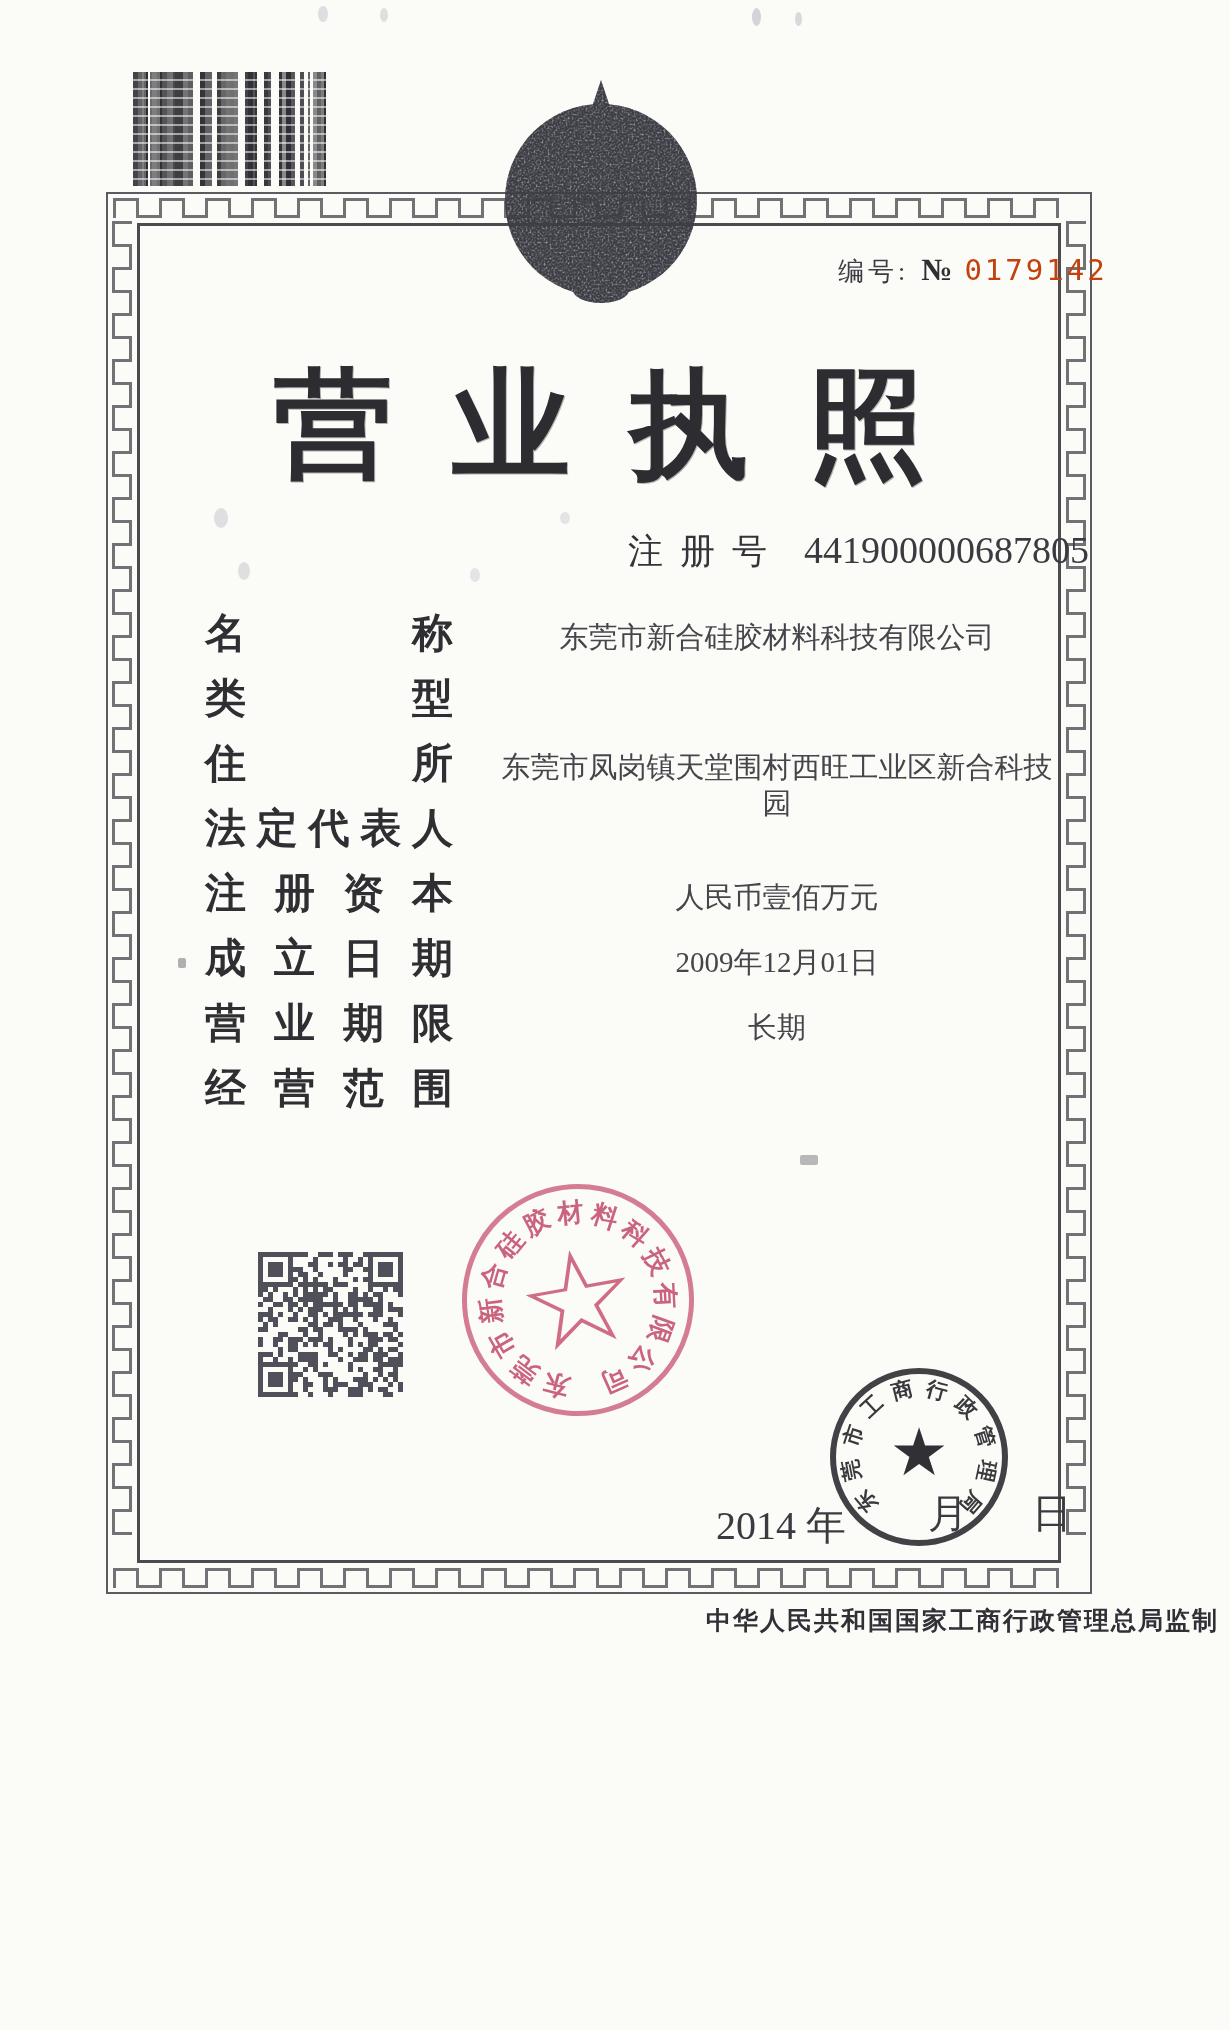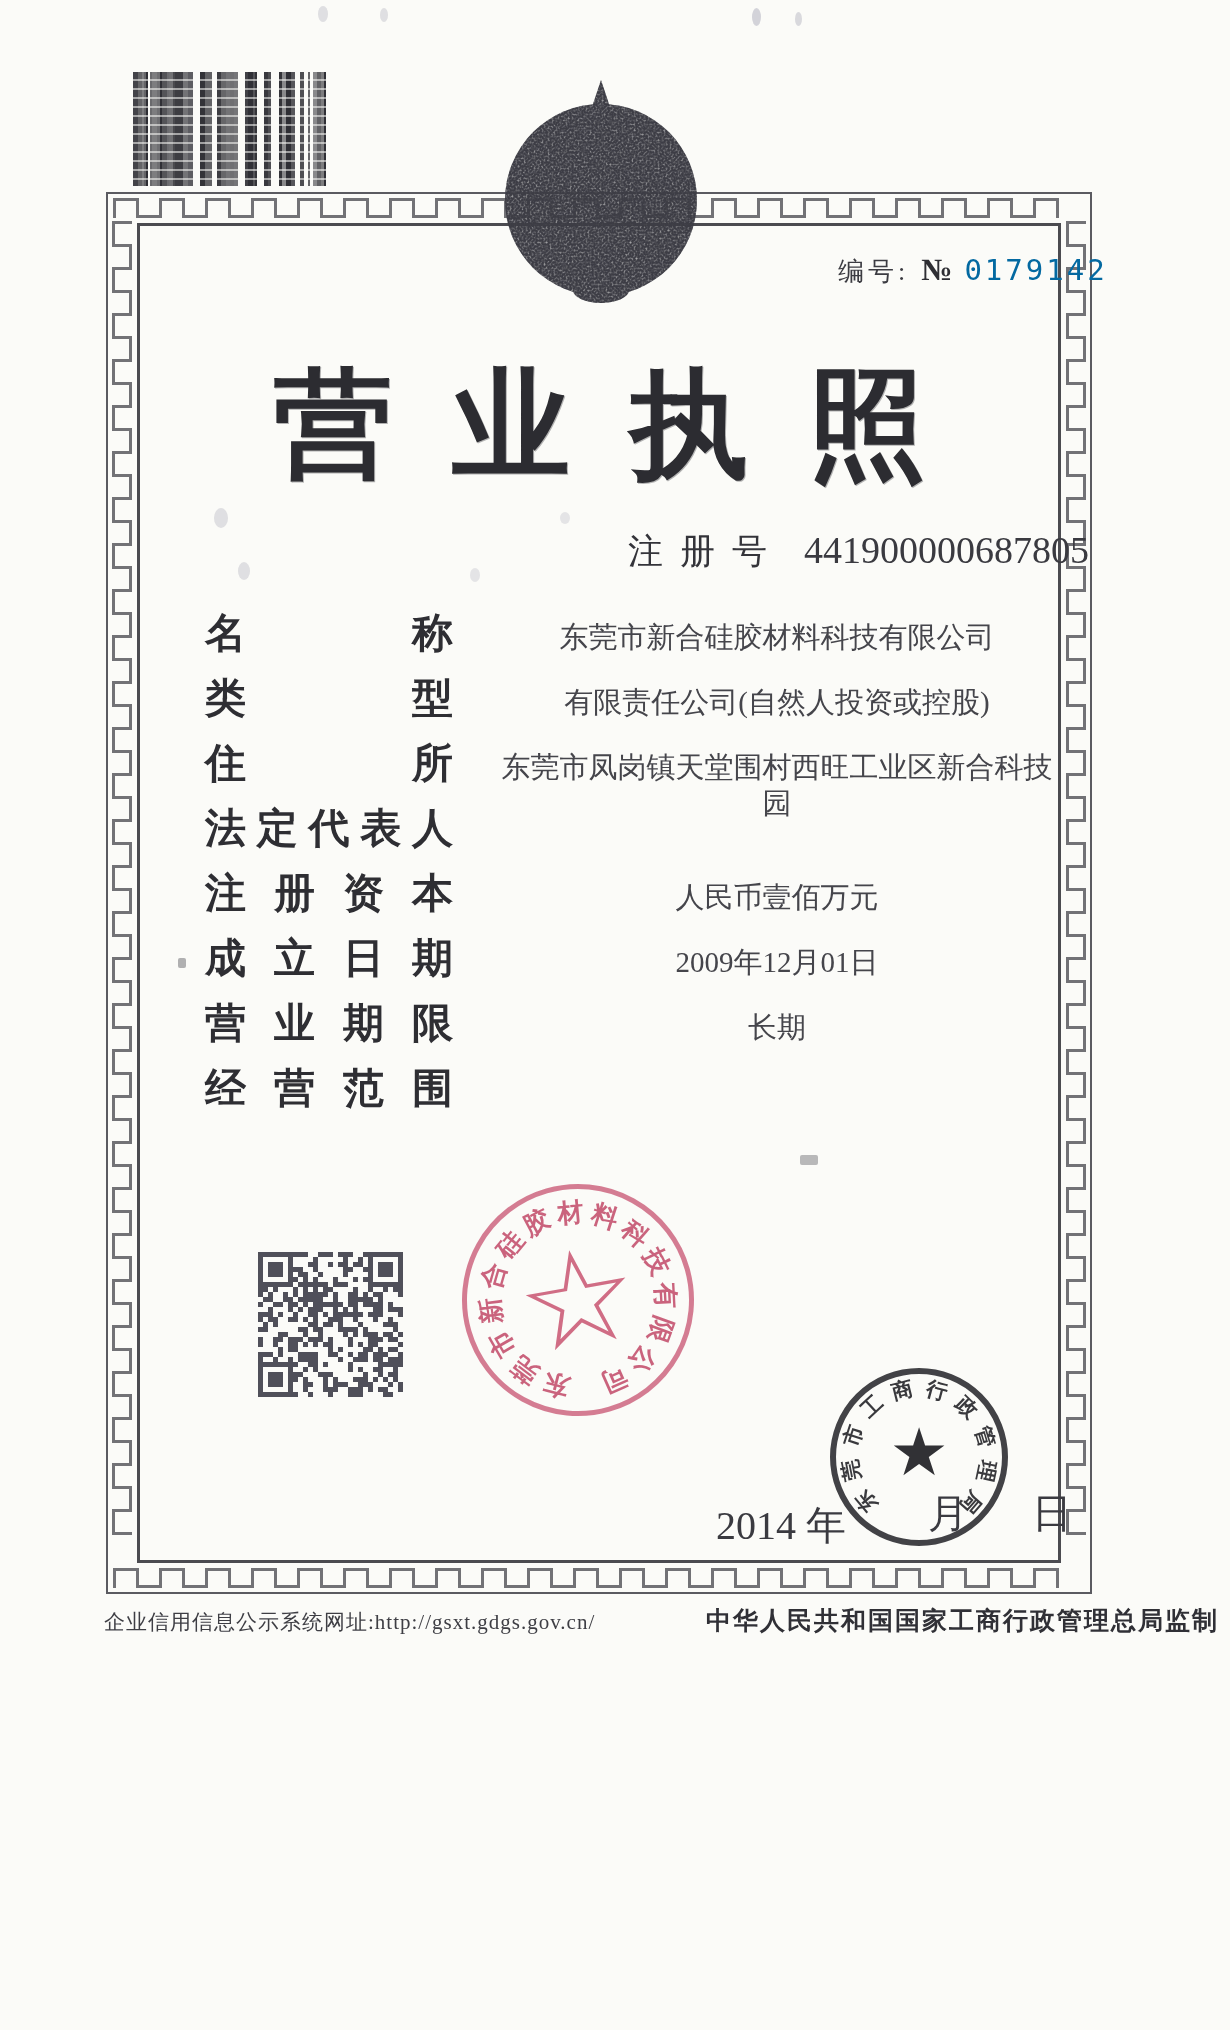--- a/index.html
+++ b/index.html
@@ -31,21 +31,21 @@
   .barcode .streaks{position:absolute;inset:0;
     background:repeating-linear-gradient(180deg,transparent 0 7px,rgba(251,251,248,.55) 7px 9px);}
 
   
   .emblem{position:absolute;left:502px;top:80px;width:198px;height:224px;z-index:3;}
 
   
   .serial{position:absolute;top:252px;left:838px;display:flex;align-items:baseline;gap:12px;}
   .serial .lab{font-size:26px;letter-spacing:4px;color:#3c3c42;}
   .serial .sym{font-size:31px;font-weight:bold;color:#2e2e33;}
-  .serial .num{font-size:29px;letter-spacing:3px;color:#0369a1;font-family:"DejaVu Sans Mono",monospace;}
+  .serial .num{font-size:29px;letter-spacing:3px;color:#c2410c;font-family:"DejaVu Sans Mono",monospace;}
 
   .title{position:absolute;left:140px;width:950px;top:346px;text-align:center;
     font-size:118px;font-weight:bold;color:#2c2c31;
     letter-spacing:60px;margin-right:-60px;text-indent:30px;
     text-shadow:1px 1px 0 rgba(44,44,49,.35);}
 
   .regline{position:absolute;left:612px;top:528px;display:flex;align-items:baseline;}
   .regline .lab{font-size:35px;letter-spacing:17px;color:#34343a;margin-left:16px;}
   .regline .val{font-size:38px;margin-left:20px;color:#3a3a40;}
 
@@ -418,21 +418,20 @@
           <span>名</span>
           <span>称</span>
         </div>
         <div class="row-value">东莞市新合硅胶材料科技有限公司</div>
       </div>
       <div class="row">
         <div class="row-label">
           <span>类</span>
           <span>型</span>
         </div>
-        <div class="row-value">有限责任公司(自然人投资或控股)</div>
       </div>
       <div class="row">
         <div class="row-label">
           <span>住</span>
           <span>所</span>
         </div>
         <div class="row-value">东莞市凤岗镇天堂围村西旺工业区新合科技园</div>
       </div>
       <div class="row">
         <div class="row-label">
@@ -1356,16 +1355,15 @@
       <div class="ringchar" style="transform: rotate(-72deg) translateY(-66px);">市</div>
       <div class="ringchar" style="transform: rotate(-43deg) translateY(-66px);">工</div>
       <div class="ringchar" style="transform: rotate(-14deg) translateY(-66px);">商</div>
       <div class="ringchar" style="transform: rotate(15deg) translateY(-66px);">行</div>
       <div class="ringchar" style="transform: rotate(44deg) translateY(-66px);">政</div>
       <div class="ringchar" style="transform: rotate(73deg) translateY(-66px);">管</div>
       <div class="ringchar" style="transform: rotate(102deg) translateY(-66px);">理</div>
       <div class="ringchar" style="transform: rotate(131deg) translateY(-66px);">局</div>
     </div>
 
-  <div class="footer-left">企业信用信息公示系统网址:http://gsxt.gdgs.gov.cn/</div>
   <div class="footer-right">中华人民共和国国家工商行政管理总局监制</div>
 
 </div>
 
 </body></html>

